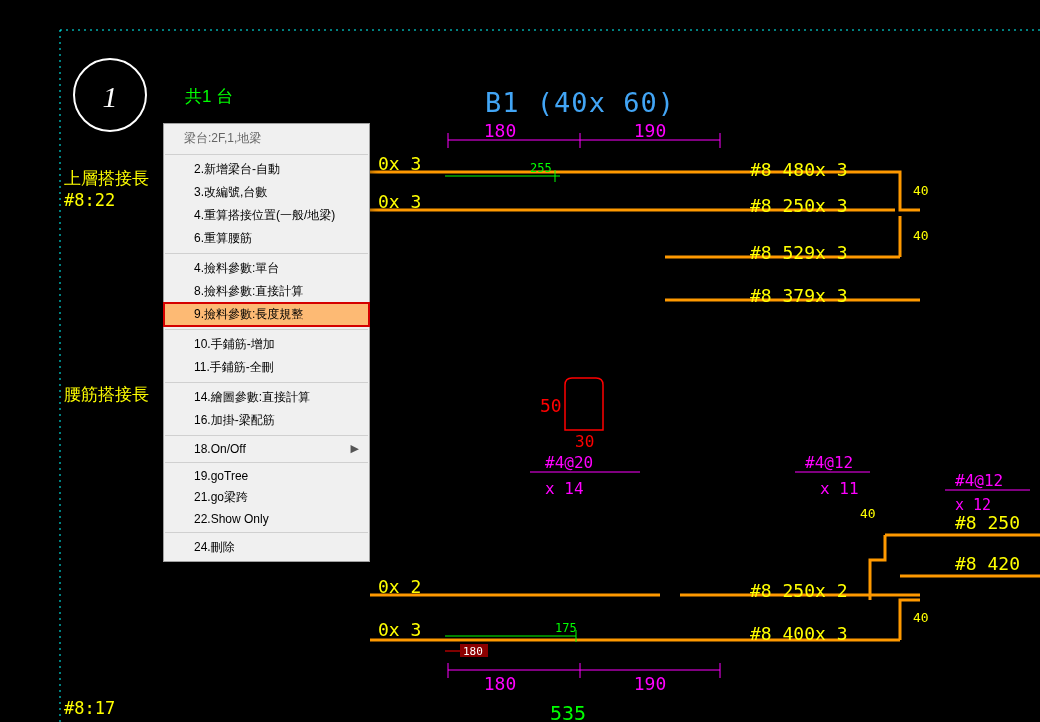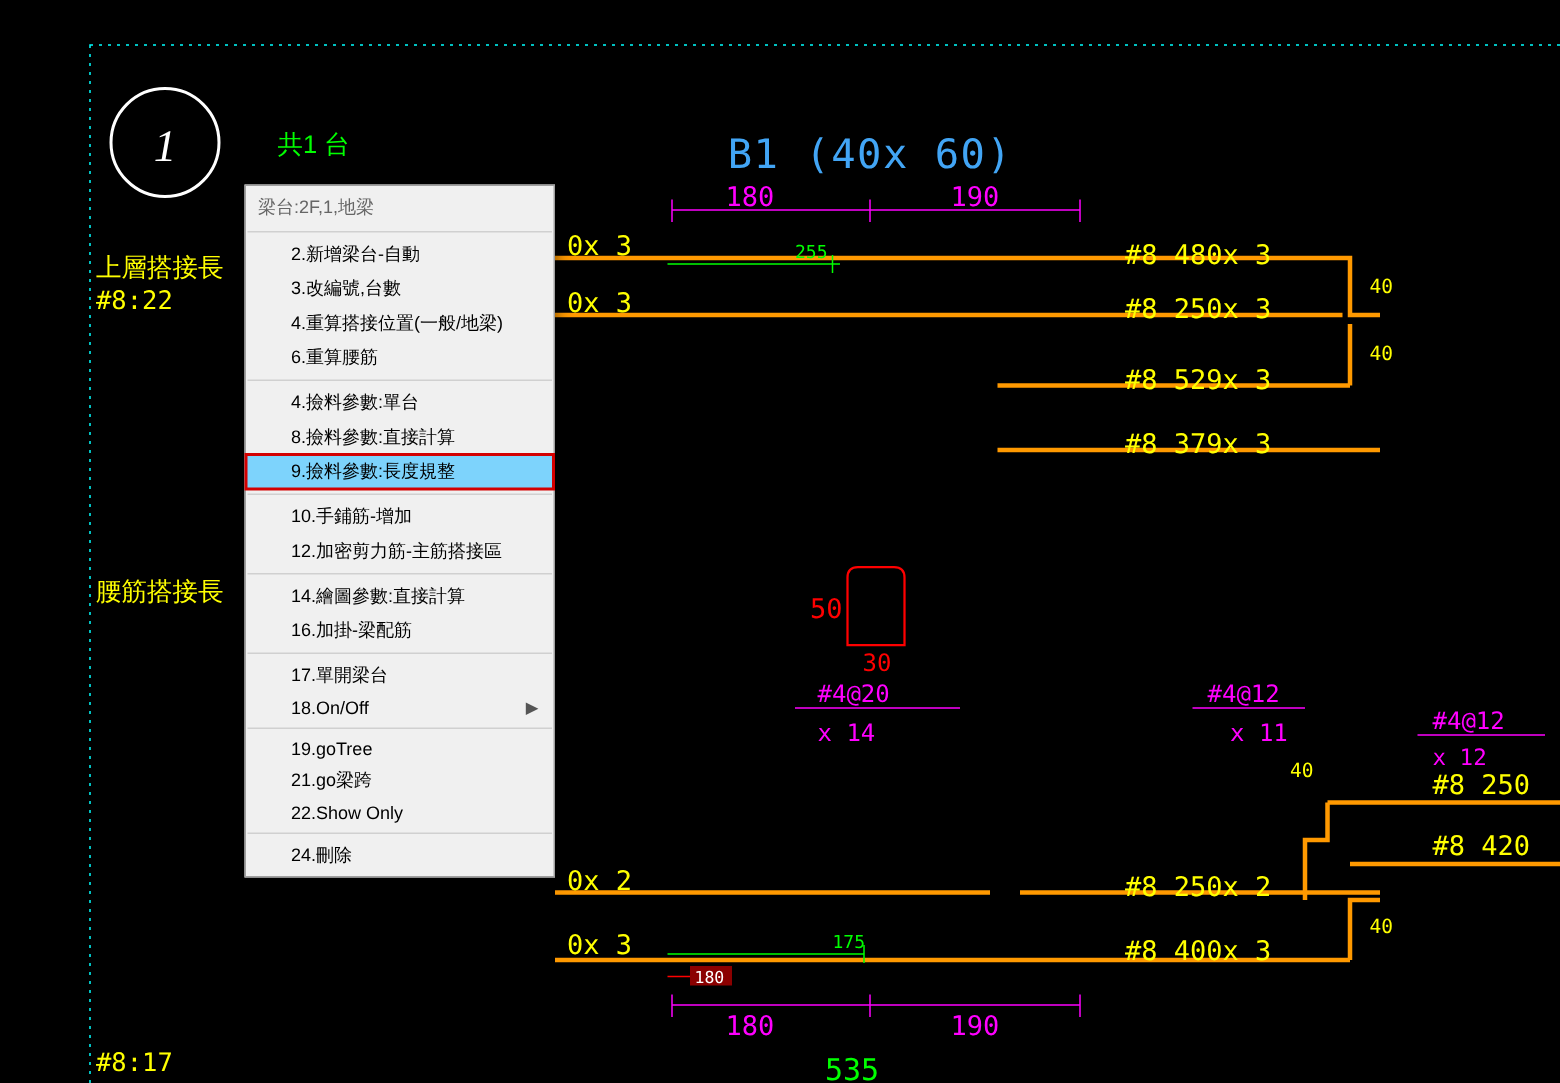--- a/index.html
+++ b/index.html
@@ -24,36 +24,36 @@
     width: 205px;
     background: #f0f0f0;
     border: 1px solid #a0a0a0;
     box-shadow: 2px 4px 8px rgba(0,0,0,.4);
     padding: 2px 0;
     font-size: 12px;
     color: #000;
     z-index: 10;
   }
   .ctx-title {
-    padding: 4px 8px 4px 8px;
+    padding: 4px 8px 4px 20px;
     color: #666;
   }
   .ctx-sep {
     height: 1px;
     background: #d0d0d0;
     margin: 3px 1px;
   }
   .ctx-item {
     padding: 3px 8px 3px 30px;
     cursor: default;
     white-space: nowrap;
     position: relative;
   }
   .ctx-item.selected {
-    background: #7dd3fc;
+    background: #fdba74;
     color: #000;
   }
   .ctx-item.highlight-box {
     outline: 2px solid #d40000;
     outline-offset: -1px;
   }
   .ctx-item .sub-arrow {
     position: absolute;
     right: 10px; top: 3px;
     font-size: 11px;
@@ -165,26 +165,25 @@
       <div class="ctx-item">2.新增梁台-自動</div>
       <div class="ctx-item">3.改編號,台數</div>
       <div class="ctx-item">4.重算搭接位置(一般/地梁)</div>
       <div class="ctx-item">6.重算腰筋</div>
       <div class="ctx-sep"></div>
       <div class="ctx-item">4.撿料參數:單台</div>
       <div class="ctx-item">8.撿料參數:直接計算</div>
       <div class="ctx-item selected highlight-box">9.撿料參數:長度規整</div>
       <div class="ctx-sep"></div>
       <div class="ctx-item">10.手鋪筋-增加</div>
-      <div class="ctx-item">12.加密剪力筋-主筋搭接區</div>
+      <div class="ctx-item">11.手鋪筋-全刪</div>
       <div class="ctx-sep"></div>
       <div class="ctx-item">14.繪圖參數:直接計算</div>
       <div class="ctx-item">16.加掛-梁配筋</div>
       <div class="ctx-sep"></div>
-      <div class="ctx-item">17.單開梁台</div>
       <div class="ctx-item">18.On/Off<span class="sub-arrow">▶</span></div>
       <div class="ctx-sep"></div>
       <div class="ctx-item">19.goTree</div>
       <div class="ctx-item">21.go梁跨</div>
       <div class="ctx-item">22.Show Only</div>
       <div class="ctx-sep"></div>
       <div class="ctx-item">24.刪除</div>
     </div>
 </div>
 

